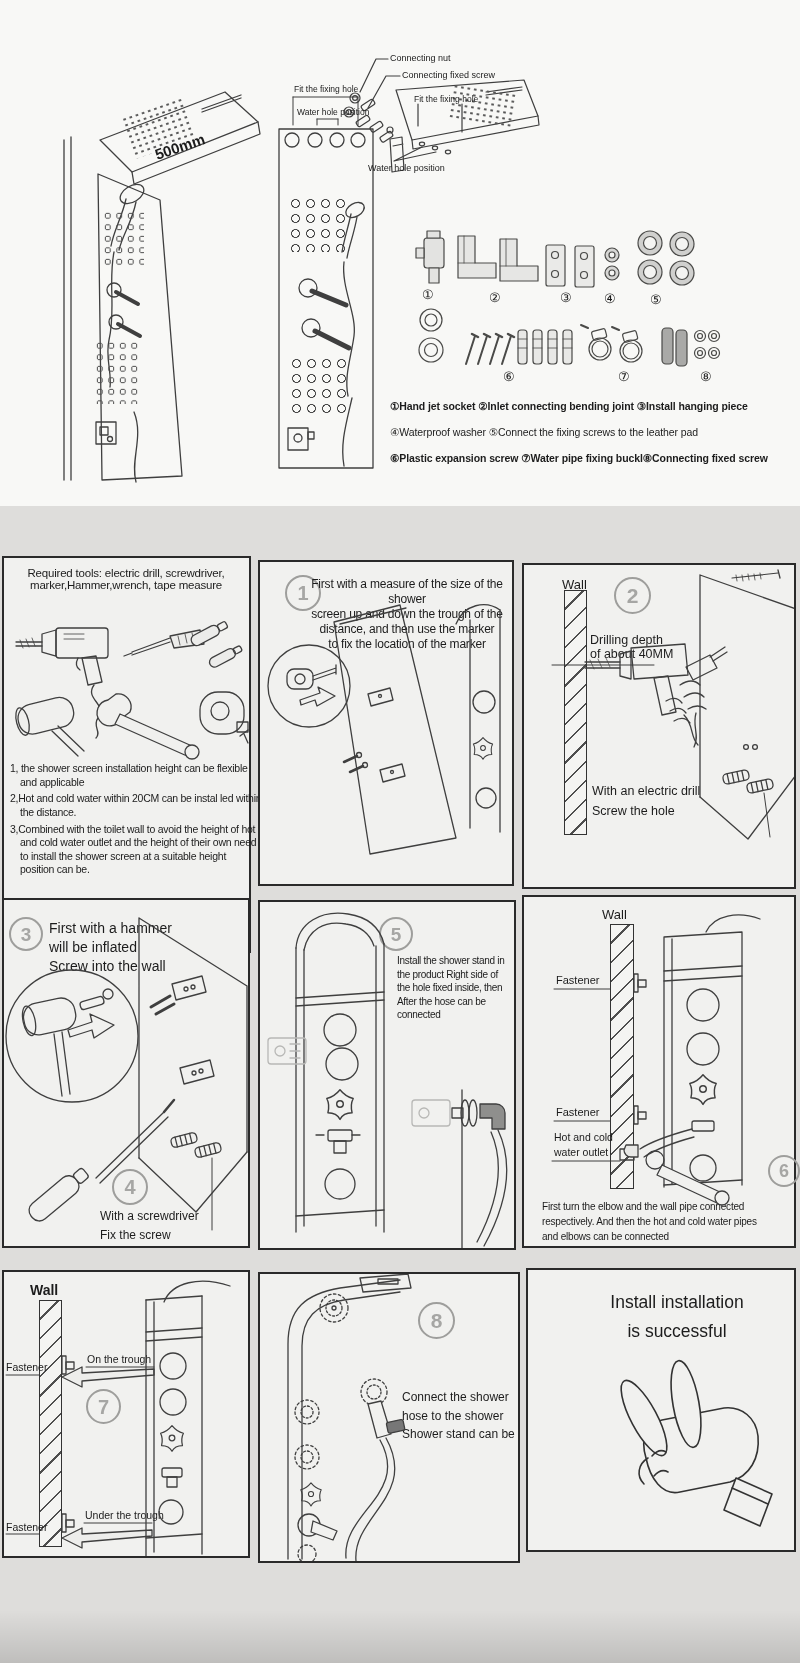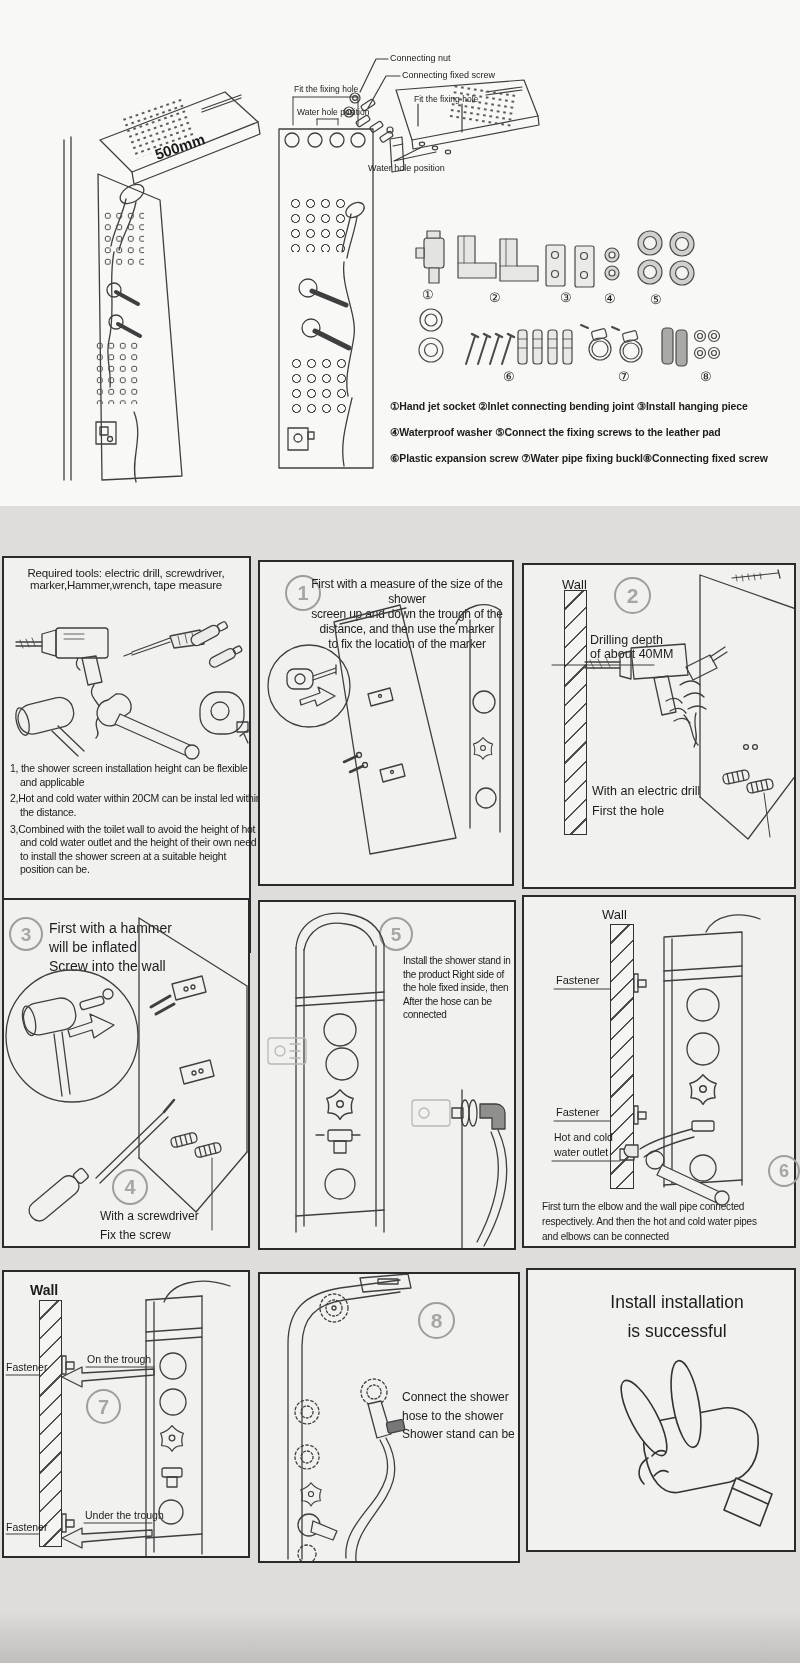--- a/index.html
+++ b/index.html
@@ -193,21 +193,21 @@
   <span class="lb" style="left:422px;top:287px;font-size:13px">①</span>
   <span class="lb" style="left:489px;top:290px;font-size:13px">②</span>
   <span class="lb" style="left:560px;top:290px;font-size:13px">③</span>
   <span class="lb" style="left:604px;top:291px;font-size:13px">④</span>
   <span class="lb" style="left:650px;top:292px;font-size:13px">⑤</span>
   <span class="lb" style="left:503px;top:369px;font-size:13px">⑥</span>
   <span class="lb" style="left:618px;top:369px;font-size:13px">⑦</span>
   <span class="lb" style="left:700px;top:369px;font-size:13px">⑧</span>
 
   <div class="lb" style="left:390px;top:400px;font-size:10.5px;font-weight:bold;letter-spacing:-0.1px">①Hand jet socket  ②Inlet connecting bending joint  ③Install hanging piece</div>
-  <div class="lb" style="left:390px;top:426px;font-size:10.5px;font-weight:bold;letter-spacing:-0.1px">④Waterproof washer  ⑤Connect the fixing screws to the leather pad</div>
+  <div class="lb" style="left:390px;top:426px;font-size:10.5px;font-weight:normal;letter-spacing:-0.1px">④Waterproof washer  ⑤Connect the fixing screws to the leather pad</div>
   <div class="lb" style="left:390px;top:452px;font-size:10.5px;font-weight:bold;letter-spacing:-0.1px">⑥Plastic expansion screw   ⑦Water pipe fixing buckl⑧Connecting fixed screw</div>
 
   
   <div class="panel" style="left:2px;top:556px;width:249px;height:397px">
     <div class="ml" style="position:absolute;left:2px;top:9px;width:240px;text-align:center;font-size:11.5px;letter-spacing:-0.2px">Required tools: electric drill, screwdriver,
 marker,Hammer,wrench, tape measure</div>
     <svg class="art" style="left:0;top:46px" width="245" height="156" viewBox="0 0 245 156">
       <g stroke="#3f3f3f" fill="none" stroke-width="1.3" stroke-linecap="round" stroke-linejoin="round">
         <g>
             <path d="M12,38 H38 M12,42 H38"></path>
@@ -294,21 +294,21 @@
   </div>
 
   
   <div class="panel" style="left:522px;top:563px;width:274px;height:326px">
     <div class="lb" style="left:38px;top:12px;font-size:13px">Wall</div>
     <div class="cnum" style="left:90px;top:12px;width:33px;height:33px;font-size:21px">2</div>
     <div class="hatch" style="left:40px;top:25px;width:21px;height:243px"></div>
     <div class="ml lb" style="left:66px;top:68px;font-size:12.5px;white-space:pre-line">Drilling depth
 of about 40MM</div>
     <div class="ml lb" style="left:68px;top:216px;font-size:12.5px;white-space:pre-line;line-height:1.6">With an electric drill
-First the hole</div>
+Screw the hole</div>
     <svg class="art" style="left:0;top:0" width="270" height="322" viewBox="0 0 270 322">
       <g stroke="#3f3f3f" fill="none" stroke-width="1.3" stroke-linecap="round" stroke-linejoin="round">
         <path d="M28,100 H130" stroke-width="1"></path>
         <path d="M61,97 H96 M61,103 H96"></path>
           <path d="M66,95 l4,9 M74,94 l4,9 M82,93 l4,9" stroke-width="0.7"></path>
         <path d="M96,89 L107,86 L107,114 L96,111 Z"></path>
           <path d="M107,83 L161,79 L164,110 L110,114 Z"></path>
         <path d="M130,113 L144,111 L152,147 L138,150 Z"></path>
         <path d="M142,136 q10,-6 16,2 M146,146 q10,-6 16,2 M150,156 q10,-6 16,2"></path>
           <path d="M160,150 C170,160 166,172 174,180"></path>
@@ -368,21 +368,21 @@
         <use href="#plug" transform="translate(180,240) rotate(-14)"></use>
           <use href="#plug" transform="translate(204,250) rotate(-14)"></use>
         <path d="M208,258 V330" stroke-width="1"></path>
       </g>
     </svg>
   </div>
 
   
   <div class="panel" style="left:258px;top:900px;width:258px;height:350px">
     <div class="cnum" style="left:119px;top:15px;width:30px;height:30px;font-size:19px">5</div>
-    <div class="ml lb" style="left:143px;top:52px;font-size:10px;letter-spacing:-0.3px;white-space:pre-line;line-height:1.35">Install the shower stand in
+    <div class="ml lb" style="left:137px;top:52px;font-size:10px;letter-spacing:-0.3px;white-space:pre-line;line-height:1.35">Install the shower stand in
 the product Right side of
 the hole fixed inside, then
 After the hose can be
 connected</div>
     <svg class="art" style="left:0;top:0" width="254" height="346" viewBox="0 0 254 346">
       <g stroke="#3f3f3f" fill="none" stroke-width="1.3" stroke-linecap="round" stroke-linejoin="round">
         <path d="M36,46 C38,20 62,8 88,12 C108,15 120,26 124,42"></path>
           <path d="M44,48 C48,28 64,18 86,22 C100,24 110,32 114,44"></path>
         <path d="M36,46 V330 M124,42 V330 M44,48 V324 M116,44 V324"></path>
         <path d="M36,96 L124,90 M36,104 L124,98 M36,314 L124,308"></path>

